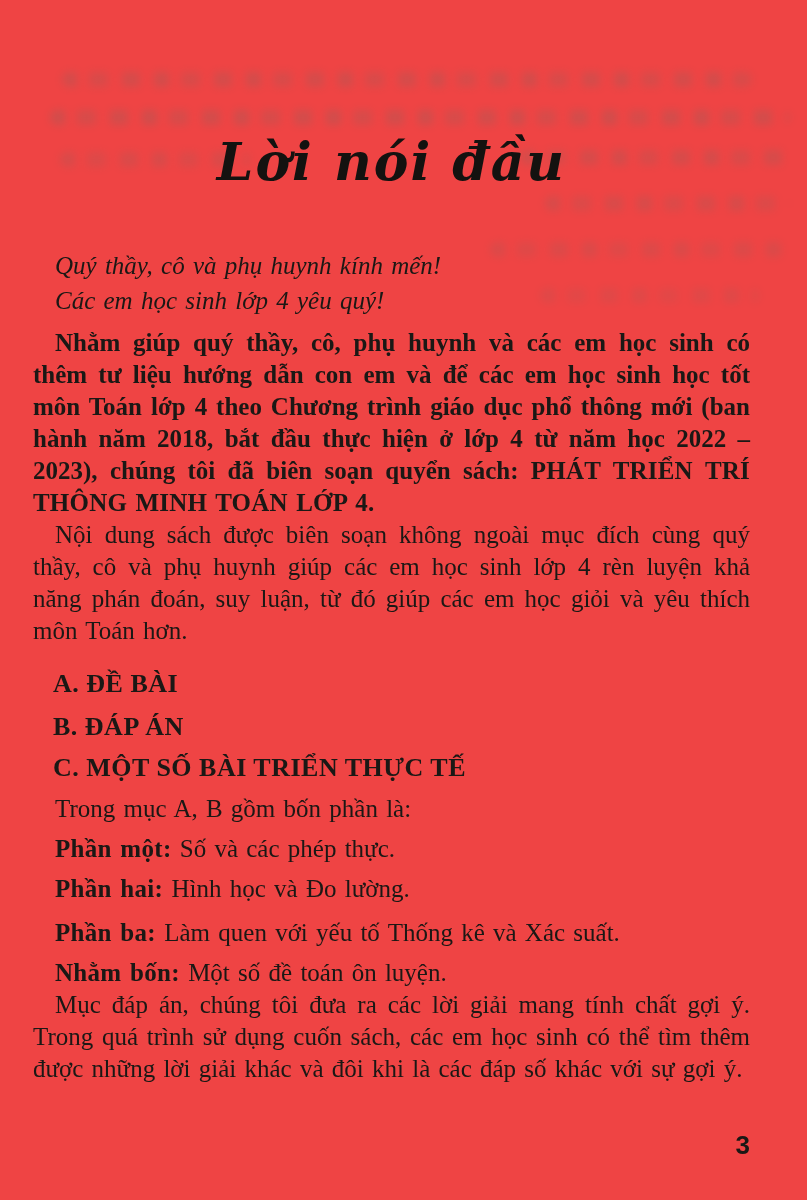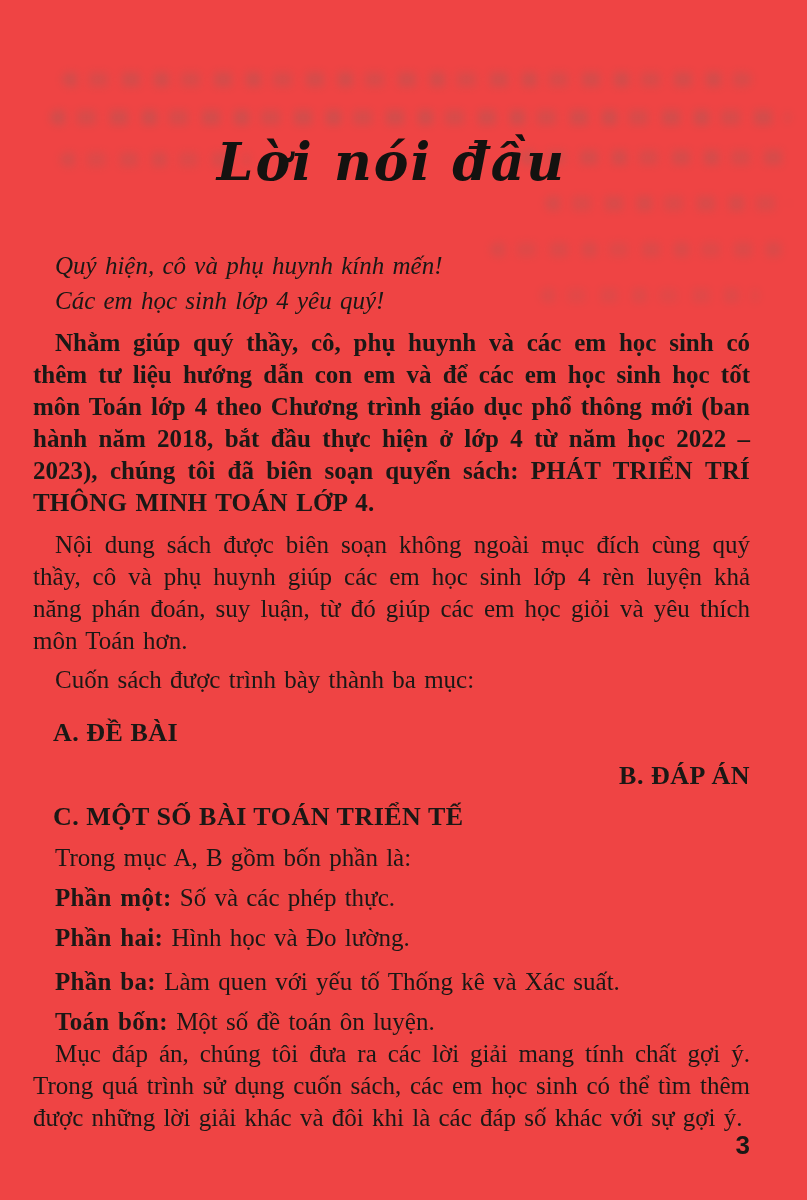--- a/index.html
+++ b/index.html
@@ -34,31 +34,31 @@
     font-size: 25px;
     line-height: 32px;
     text-indent: 22px;
     word-spacing: 2px;
   }
   .para { text-align: justify; }
   .italic { font-style: italic; }
   .greeting-1 { margin-top: 52px; }
   .greeting-2 { margin-top: 3px; }
   .para-intro { margin-top: 10px; font-weight: bold; }
-  .para-purpose { margin-top: 10px; }
+  .para-purpose { }
   .line-structure { margin-top: 7px; }
   .section-head {
     font-weight: bold;
     font-size: 26px;
     line-height: 32px;
     text-indent: 20px;
     letter-spacing: 0.5px;
   }
   .section-a { margin-top: 21px; }
-  .section-b { margin-top: 11px; text-align: right; }
+  .section-b { margin-top: 11px; }
   .section-c { margin-top: 9px; }
   .line-parts-intro { margin-top: 9px; }
   .part-line { margin-top: 8px; }
   .part-3 { margin-top: 12px; }
   .part-line b { letter-spacing: 0.3px; }
   .para-answers { }
   .page-number {
     position: absolute;
     left: 33px;
     top: 1130px;
@@ -101,45 +101,44 @@
   <div class="bleed bleed-3"></div>
   <div class="bleed bleed-4"></div>
   <div class="bleed bleed-5"></div>
   <div class="bleed bleed-6"></div>
   <div class="bleed bleed-7"></div>
 
   <div class="content">
 
     <div class="doc-title">Lời nói đầu</div>
 
-    <div class="line italic greeting-1">Quý hiện, cô và phụ huynh kính mến!</div>
+    <div class="line italic greeting-1">Quý thầy, cô và phụ huynh kính mến!</div>
 
     <div class="line italic greeting-2">Các em học sinh lớp 4 yêu quý!</div>
 
     <div class="para para-intro"><span>Nhằm giúp quý thầy, cô, phụ huynh và các em học sinh có thêm tư liệu hướng dẫn con em và để các em học sinh học tốt môn Toán lớp 4 theo Chương trình giáo dục phổ thông mới (ban hành năm 2018, bắt đầu thực hiện ở lớp 4 từ năm học 2022 – 2023), chúng tôi đã biên soạn quyển sách: </span><b class="inline-book-title">PHÁT TRIỂN TRÍ THÔNG MINH TOÁN LỚP 4.</b></div>
 
     <div class="para para-purpose">Nội dung sách được biên soạn không ngoài mục đích cùng quý thầy, cô và phụ huynh giúp các em học sinh lớp 4 rèn luyện khả năng phán đoán, suy luận, từ đó giúp các em học giỏi và yêu thích môn Toán hơn.</div>
 
-    <div class="line line-structure">Cuốn sách được trình bày thành ba mục:</div>
 
     <div class="section-head section-a">A. ĐỀ BÀI</div>
 
     <div class="section-head section-b">B. ĐÁP ÁN</div>
 
-    <div class="section-head section-c">C. MỘT SỐ BÀI TOÁN TRIỂN TẾ</div>
+    <div class="section-head section-c">C. MỘT SỐ BÀI TRIỂN THỰC TẾ</div>
 
     <div class="line line-parts-intro">Trong mục A, B gồm bốn phần là:</div>
 
     <div class="line part-line part-1"><b>Phần một:</b><span> Số và các phép thực.</span></div>
 
     <div class="line part-line part-2"><b>Phần hai:</b><span> Hình học và Đo lường.</span></div>
 
     <div class="line part-line part-3"><b>Phần ba:</b><span> Làm quen với yếu tố Thống kê và Xác suất.</span></div>
 
-    <div class="line part-line part-4"><b>Toán bốn:</b><span> Một số đề toán ôn luyện.</span></div>
+    <div class="line part-line part-4"><b>Nhằm bốn:</b><span> Một số đề toán ôn luyện.</span></div>
 
     <div class="para para-answers">Mục đáp án, chúng tôi đưa ra các lời giải mang tính chất gợi ý. Trong quá trình sử dụng cuốn sách, các em học sinh có thể tìm thêm được những lời giải khác và đôi khi là các đáp số khác với sự gợi ý.</div>
 
   </div>
 
   <div class="page-number">3</div>
 
 </div>
 
 </body></html>

